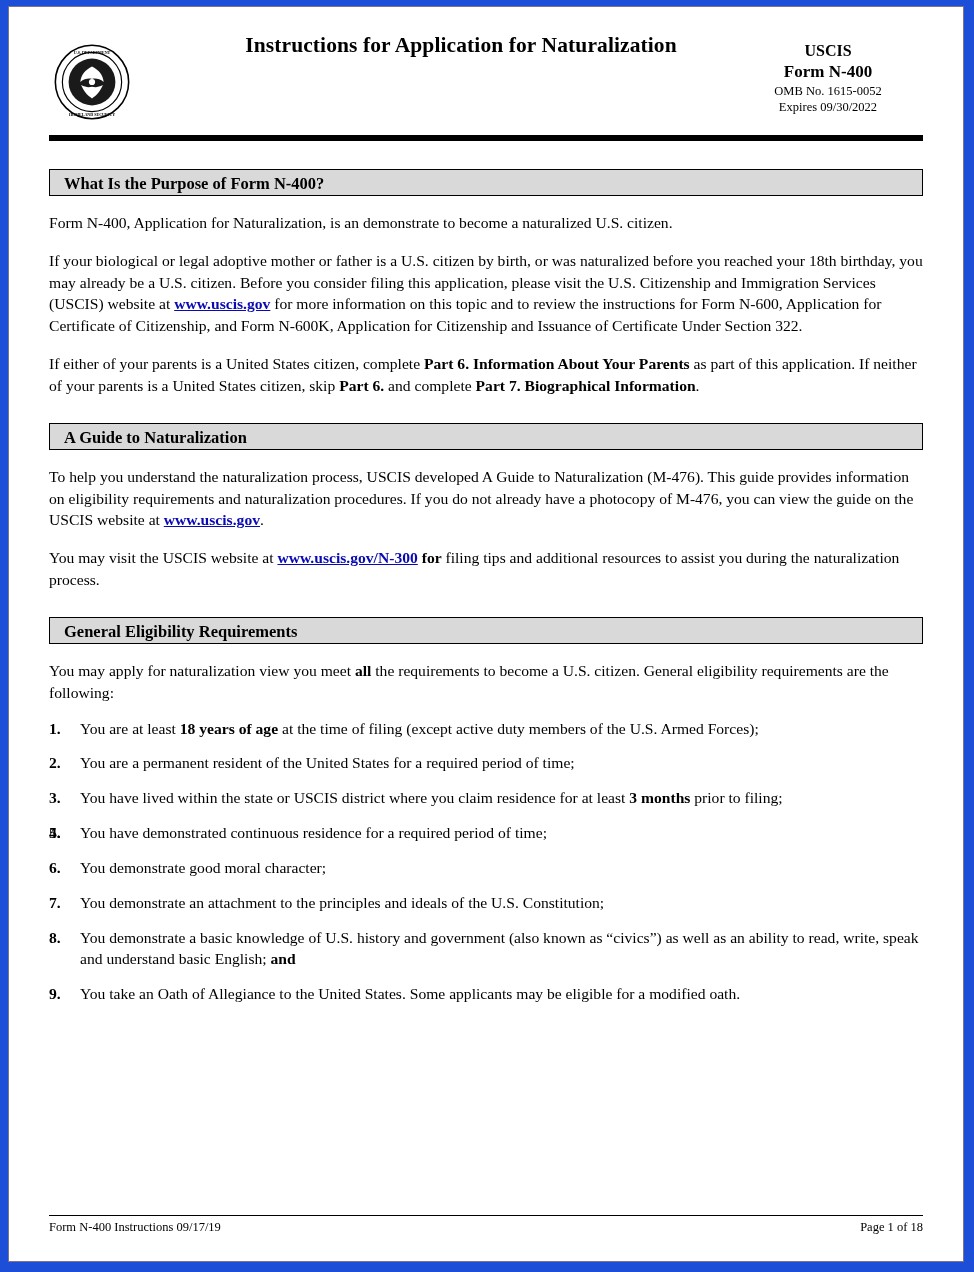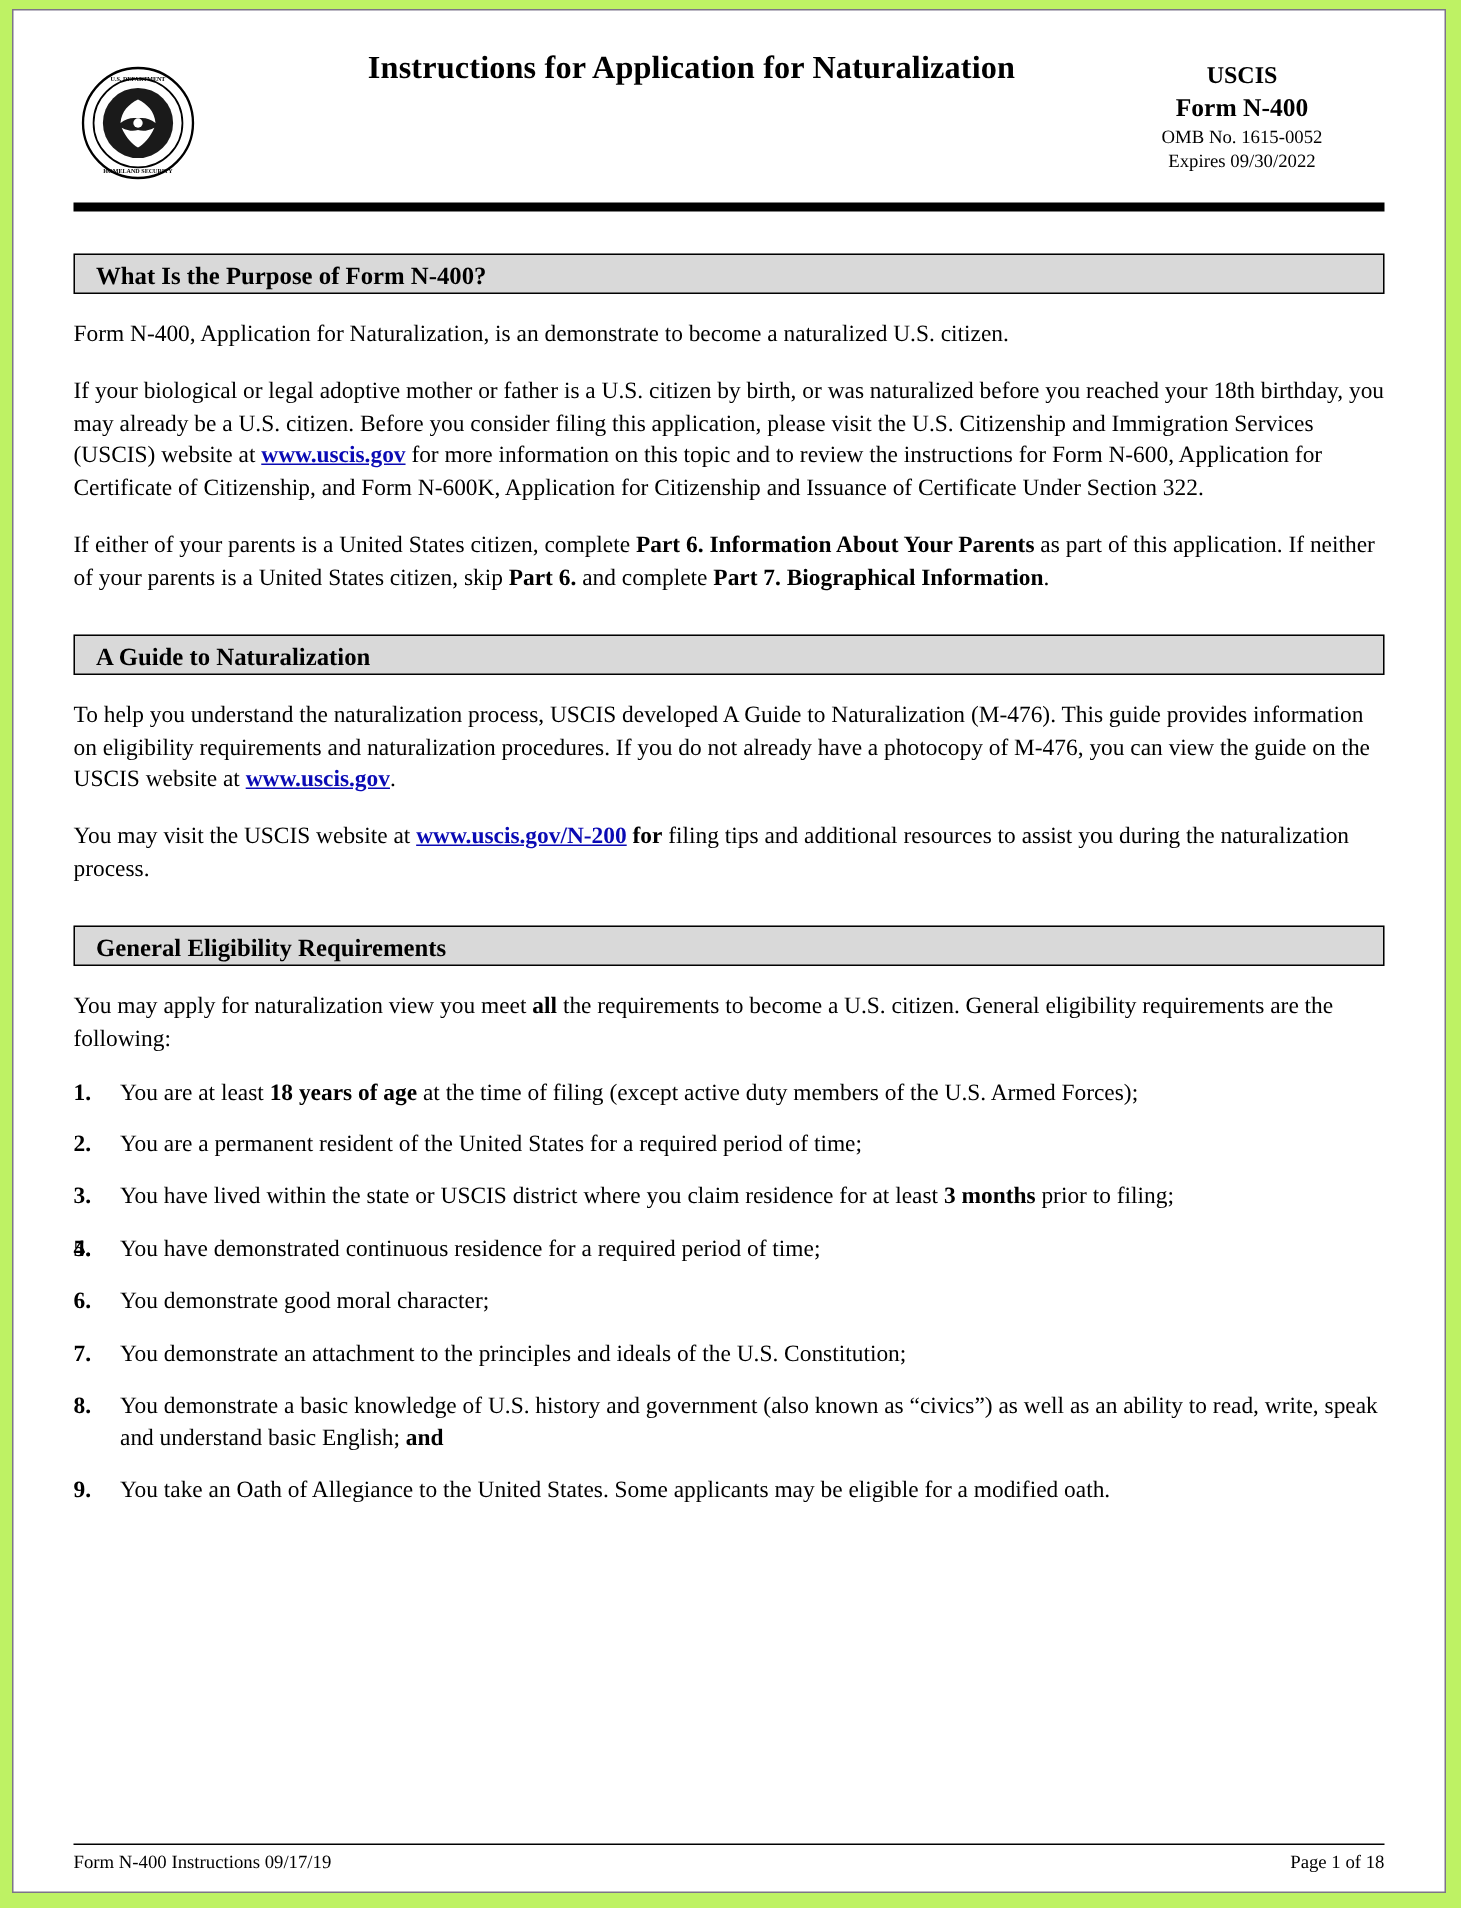--- a/index.html
+++ b/index.html
@@ -10,21 +10,21 @@
   body {
     width: 974px;
     height: 1272px;
     font-family: "Liberation Serif", serif;
     overflow: hidden;
   }
   .page-outer {
     position: relative;
     width: 974px;
     height: 1272px;
-    background: #bef264;
+    background: #1d4ed8;
     box-sizing: border-box;
     padding: 6px 8px 8px 8px;
   }
   .page {
     position: relative;
     width: 956px;
     height: 1256px;
     background: #ffffff;
     border: 1px solid #7d7489;
     box-sizing: border-box;
@@ -141,21 +141,21 @@
     left: 0;
     top: 0;
     font-weight: bold;
   }
 
   
   .footer {
     position: absolute;
     left: 40px;
     right: 40px;
-    bottom: 12px;
+    bottom: 26px;
   }
   .footer-rule {
     border-top: 1px solid #000;
     margin-bottom: 4px;
   }
   .footer-row {
     display: flex;
     justify-content: space-between;
     font-size: 12.5px;
   }
@@ -208,21 +208,21 @@
       <span>If either of your parents is a United States citizen, complete </span><b>Part 6. Information About Your Parents</b><span> as part of this application.  If neither of your parents is a United States citizen, skip </span><b>Part 6.</b><span> and complete </span><b>Part 7. Biographical Information</b><span>.</span>
     </p>
 
     <div class="section-bar">A Guide to Naturalization</div>
 
     <p class="body">
       <span>To help you understand the naturalization process, USCIS developed A Guide to Naturalization (M-476).  This guide provides information on eligibility requirements and naturalization procedures.  If you do not already have a photocopy of M-476, you can view the guide on the USCIS website at </span><a class="link" href="#">www.uscis.gov</a><span>.</span>
     </p>
 
     <p class="body">
-      <span>You may visit the USCIS website at </span><a class="link" href="#">www.uscis.gov/N-200</a><b> for</b><span> filing tips and additional resources to assist you during the naturalization process.</span>
+      <span>You may visit the USCIS website at </span><a class="link" href="#">www.uscis.gov/N-300</a><b> for</b><span> filing tips and additional resources to assist you during the naturalization process.</span>
     </p>
 
     <div class="section-bar">General Eligibility Requirements</div>
 
     <p class="body">
       <span>You may apply for naturalization view you meet </span><b>all</b><span> the requirements to become a U.S. citizen. General eligibility requirements are the following:</span>
     </p>
 
     <ol class="reqs">
       <li>

